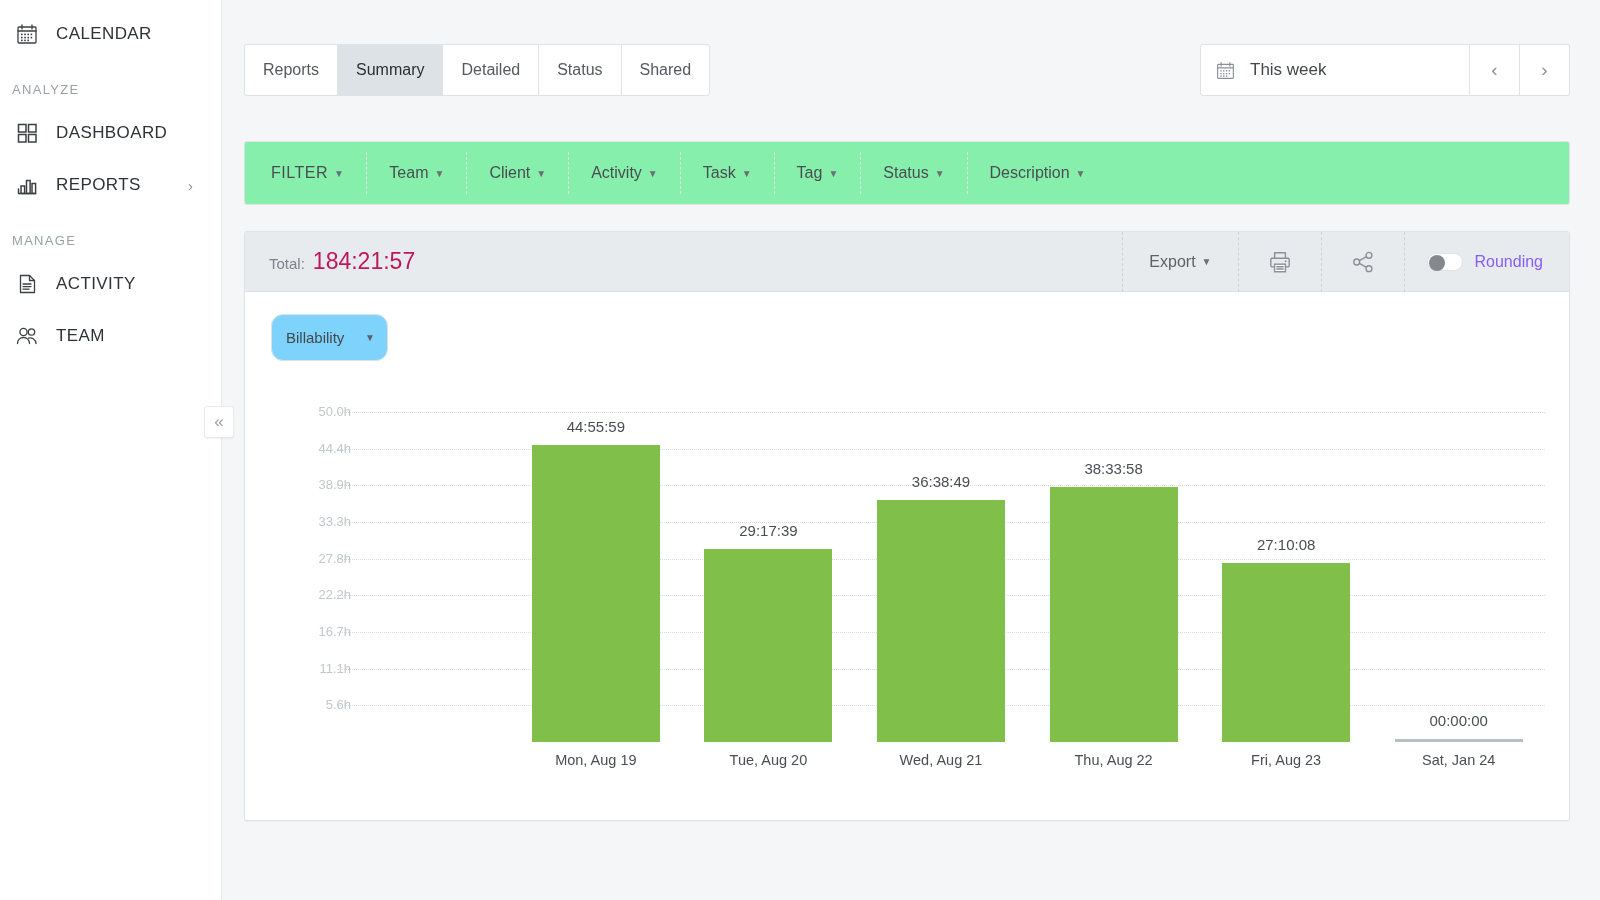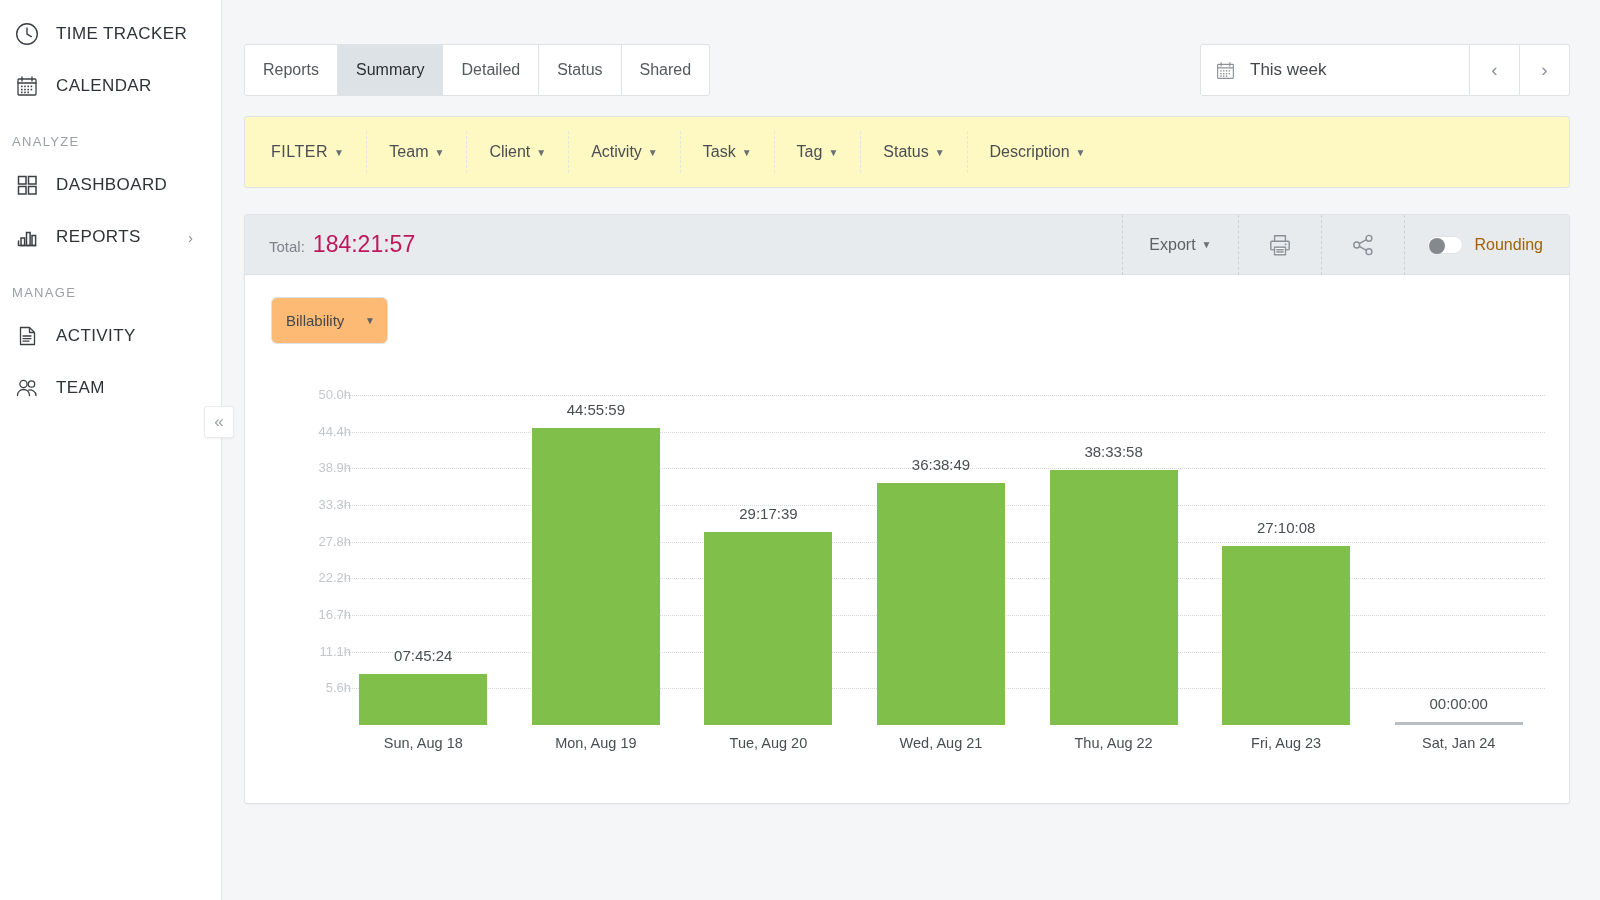--- a/index.html
+++ b/index.html
@@ -97,23 +97,23 @@
   .dr-nav {
     width: 50px; height: 52px; background: #fff;
     border: 1px solid #dfe3e6; border-left: none;
     display: flex; align-items: center; justify-content: center;
     color: #8a9097; font-size: 19px; cursor: pointer;
   }
   .dr-nav:last-child { border-radius: 0 3px 3px 0; }
 
   
   .filterbar {
-    margin-top: 20px;
-    background: #fef9c3; border: 1px solid #dfe3e6; border-radius: 3px;
-    height: 72px; display: flex; align-items: center;
+    margin-top: 45px;
+    background: #86efac; border: 1px solid #dfe3e6; border-radius: 3px;
+    height: 64px; display: flex; align-items: center;
     padding-left: 4px; position: relative;
   }
   .filter-item {
     padding: 0 22px; height: 42px; line-height: 42px;
     font-size: 16px; color: #4a4e52;
     border-right: 1px dashed #e2e5e8;
     cursor: pointer; white-space: nowrap;
   }
   .filter-item.first { color: #4a4e52; letter-spacing: .5px; }
   .filter-item.last { border-right: none; }
@@ -157,28 +157,28 @@
   .toggle {
     width: 36px; height: 18px; border-radius: 9px;
     background: #fff; border: 1px solid #e0e4e7;
     position: relative; margin-right: 12px; cursor: pointer; flex: 0 0 36px;
   }
   .toggle .knob {
     position: absolute; left: 1px; top: 1px;
     width: 16px; height: 16px; border-radius: 50%;
     background: #85898e;
   }
-  .rounding-label { font-size: 16px; color: #a16207; }
+  .rounding-label { font-size: 16px; color: #8b5cf6; }
 
   
   .card-body { flex: 1 1 auto; position: relative; }
   .group-select {
     position: absolute; left: 26px; top: 22px;
     width: 117px; height: 47px;
-    background: #fdba74; border: 1px solid #dfe3e6; border-radius: 6px;
+    background: #7dd3fc; border: 1px solid #dfe3e6; border-radius: 12px;
     display: flex; align-items: center; justify-content: space-between;
     padding: 0 12px 0 14px;
     font-size: 15px; color: #44484c; cursor: pointer;
   }
   .group-select .caret2 { font-size: 10px; color: #5c6166; }
 
   .chart { position: absolute; left: 0; right: 14px; top: 108px; bottom: 0; }
   .plot { position: absolute; left: 52px; right: 10px; top: 12px; height: 330px; }
   .gridline {
     position: absolute; left: 40px; right: 0;
@@ -218,29 +218,20 @@
     font-size: 14.5px; color: #4a4e52;
     white-space: nowrap;
   }
 </style>
 </head>
 <body>
 
 <div class="app">
 
   <nav class="sidebar">
-    <div class="nav-item">
-      <span class="nav-ico">
-        <svg width="26" height="26" viewBox="0 0 24 24" fill="none" stroke="#3c4043" stroke-width="1.3">
-          <circle cx="12" cy="12" r="9.5"></circle>
-            <path d="M12 6.5V12l4 2.4" stroke-linecap="round"></path>
-        </svg>
-      </span>
-      <span class="nav-label">TIME TRACKER</span>
-    </div>
 
     <div class="nav-item">
       <span class="nav-ico">
         <svg width="24" height="24" viewBox="0 0 24 24" fill="none" stroke="#3c4043" stroke-width="1.3">
           <rect x="3" y="5" width="18" height="16" rx="1"></rect>
           <path d="M3 9h18M7 3v4M17 3v4" stroke-linecap="round"></path>
           <g fill="#3c4043" stroke="none">
             <rect x="6" y="11.6" width="1.6" height="1.6"></rect>
               <rect x="9.2" y="11.6" width="1.6" height="1.6"></rect>
             <rect x="12.4" y="11.6" width="1.6" height="1.6"></rect>
@@ -438,25 +429,20 @@
                 <div class="gridline" style="top: 183.48px;"></div>
                 <div class="ytick" style="top: 183.48px;">22.2h</div>
                 <div class="gridline" style="top: 219.78px;"></div>
                 <div class="ytick" style="top: 219.78px;">16.7h</div>
                 <div class="gridline" style="top: 256.74px;"></div>
                 <div class="ytick" style="top: 256.74px;">11.1h</div>
                 <div class="gridline" style="top: 293.04px;"></div>
                 <div class="ytick" style="top: 293.04px;">5.6h</div>
               </div>
             <div class="bars" id="barlayer">
-                <div class="bar-col" style="left: 1.84286%; width: 10.6%;">
-                  <div class="bar" style="height: 51.1942px; background: rgb(128, 191, 74);"></div>
-                  <div class="bar-value" style="bottom: 61.1942px;">07:45:24</div>
-                  <div class="bar-label">Sun, Aug 18</div>
-                </div>
                 <div class="bar-col" style="left: 16.1286%; width: 10.6%;">
                   <div class="bar" style="height: 296.558px; background: rgb(128, 191, 74);"></div>
                   <div class="bar-value" style="bottom: 306.558px;">44:55:59</div>
                   <div class="bar-label">Mon, Aug 19</div>
                 </div>
                 <div class="bar-col" style="left: 30.4143%; width: 10.6%;">
                   <div class="bar" style="height: 193.342px; background: rgb(128, 191, 74);"></div>
                   <div class="bar-value" style="bottom: 203.342px;">29:17:39</div>
                   <div class="bar-label">Tue, Aug 20</div>
                 </div>

